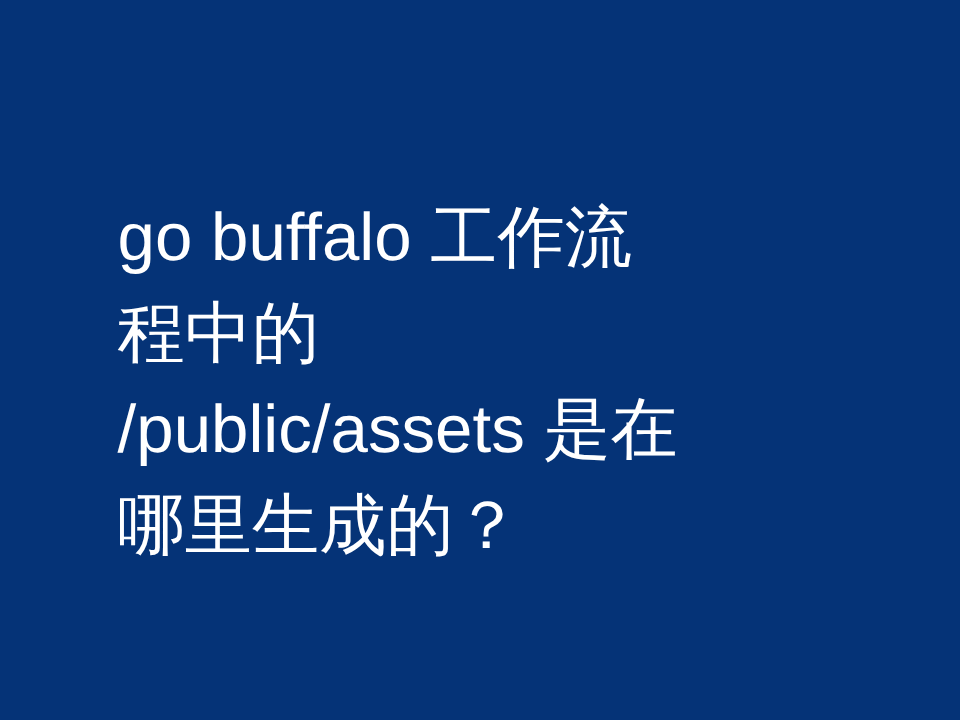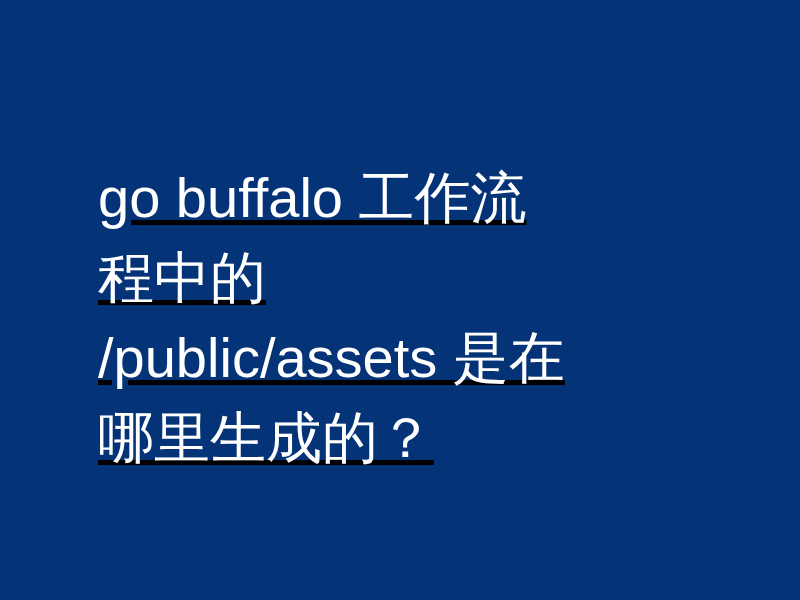--- a/index.html
+++ b/index.html
@@ -20,21 +20,20 @@
     box-sizing: border-box;
     display: block;
   }
   #title-block {
     position: absolute;
     left: 98px;
     top: 158px;
     width: 470px;
     margin: 0;
     padding: 0;
-    text-decoration: underline;
   }
   #title-text {
     display: block;
     margin: 0;
     padding: 0;
     color: #ffffff;
     font-family: "Liberation Sans", "DejaVu Sans", sans-serif;
     font-size: 56px;
     line-height: 80px;
     font-weight: 400;

